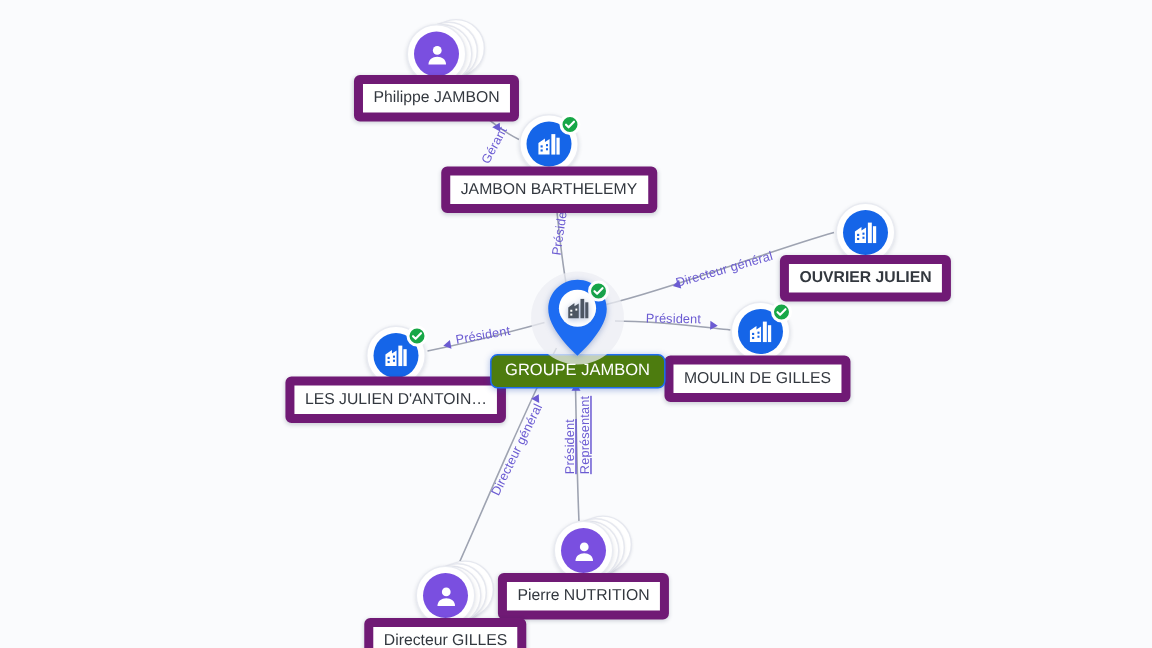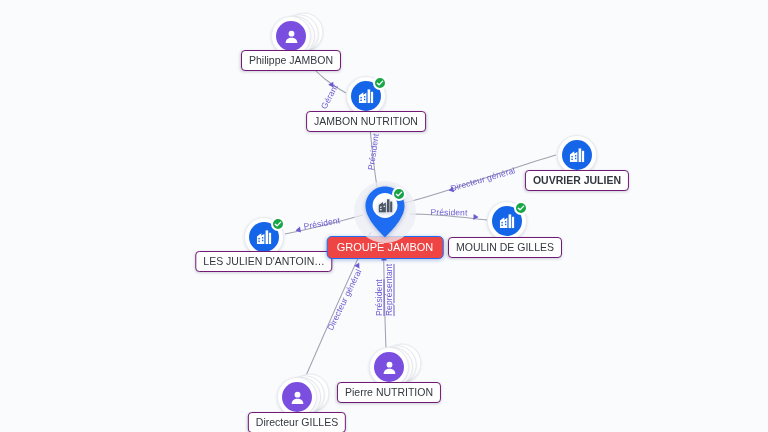--- a/index.html
+++ b/index.html
@@ -56,24 +56,24 @@
 
   
   .label{
     position:absolute;z-index:6;
     transform:translate(-50%,0);
     background:#fff;color:#33383f;
     font-size:10.5px;line-height:1;
     padding:4px 7px;border-radius:4px;
     white-space:nowrap;
     box-shadow:0 1px 3px rgba(30,40,70,.20);
-    border:1px solid #701a75;
+    border:6px solid #701a75;
   }
   .label.primary{
-    background:#ef4444;color:#fff;border:1px solid #1d6cf2;
+    background:#4d7c0f;color:#fff;border:1px solid #1d6cf2;
     font-size:11px;padding:5px 9px;border-radius:5px;
     box-shadow:0 1px 4px rgba(20,70,180,.35);
     font-weight:400;
   }
 
   
   .pin-wrap{position:absolute;transform:translate(-50%,-50%);z-index:7;}
   .halo{
     position:absolute;top:50%;left:50%;transform:translate(-50%,-50%);
     width:62px;height:62px;border-radius:50%;
@@ -178,21 +178,21 @@
               <rect x="9.3" y="15.7" width="1.8" height="1.9" fill="#1565e8"></rect>
             </svg>
           </div>
           <div class="badge">
             <svg width="8" height="8" viewBox="0 0 12 12" aria-hidden="true">
               <path d="M2 6.2 L4.6 8.8 L10 3.2" stroke="#fff" stroke-width="2.1" fill="none" stroke-linecap="round" stroke-linejoin="round"></path>
             </svg>
           </div>
         </div>
       </div>
-      <div class="label" style="left: 366px; top: 111px;">JAMBON NUTRITION</div>
+      <div class="label" style="left: 366px; top: 111px;">JAMBON BARTHELEMY</div>
       <div class="node" style="left: 577px; top: 155px;">
         <div class="disc">
           <div class="inner company">
             <svg width="18" height="18" viewBox="0 0 24 24" aria-hidden="true">
               <path d="M2.6 21.4V11.2L8.4 7.1v3.1l4.1-2.6v13.8z" fill="#ffffff"></path>
               <rect x="14.1" y="3.2" width="3.5" height="18.2" fill="#ffffff"></rect>
               <rect x="18.6" y="6.4" width="2.9" height="15" fill="#ffffff"></rect>
               <rect x="4.5" y="13.2" width="1.9" height="1.9" fill="#1565e8"></rect>
               <rect x="9.3" y="12.1" width="1.8" height="1.9" fill="#1565e8"></rect>
               <rect x="4.5" y="16.8" width="1.9" height="1.9" fill="#1565e8"></rect>

